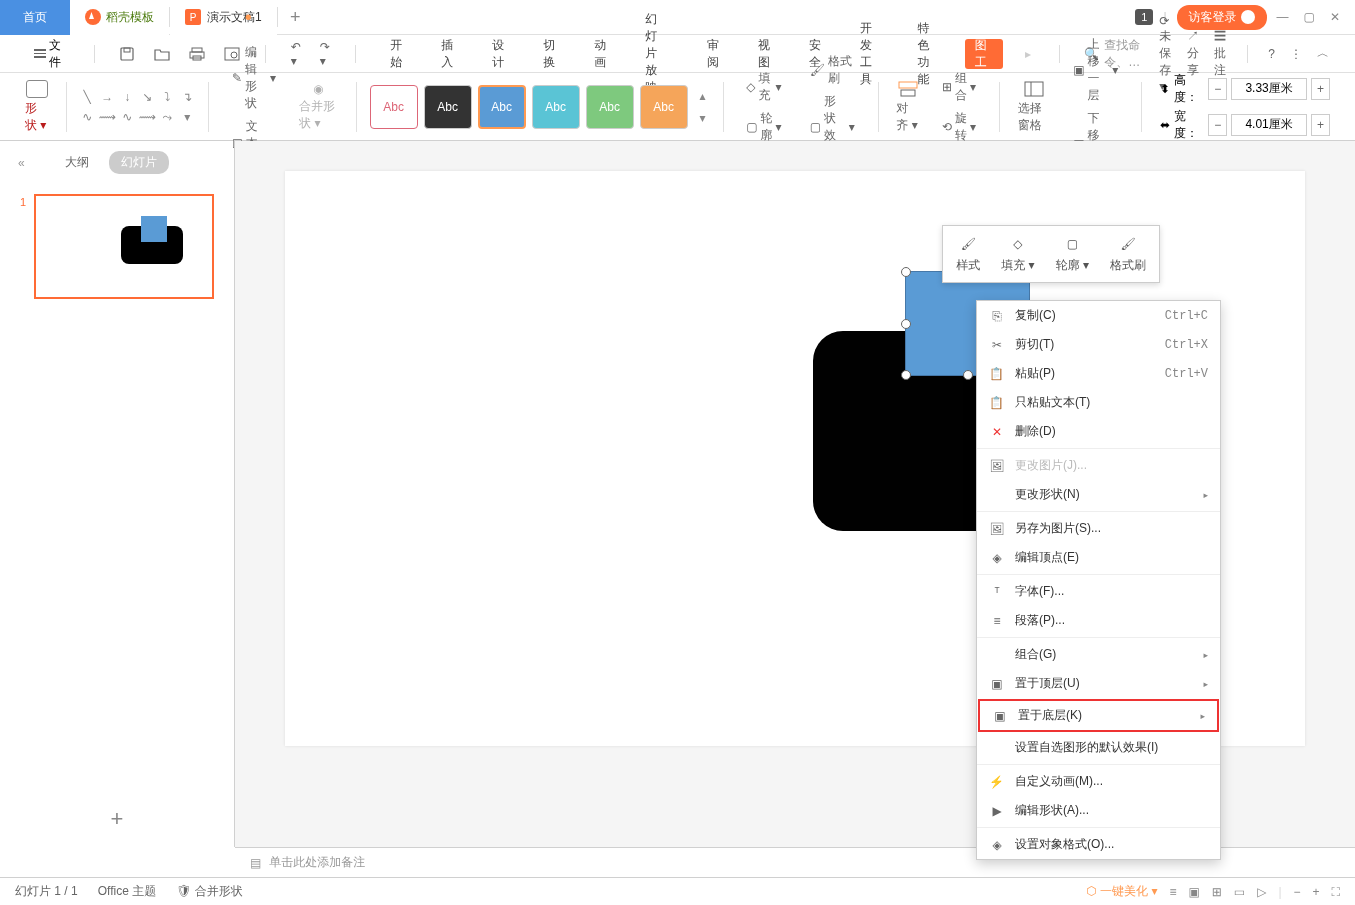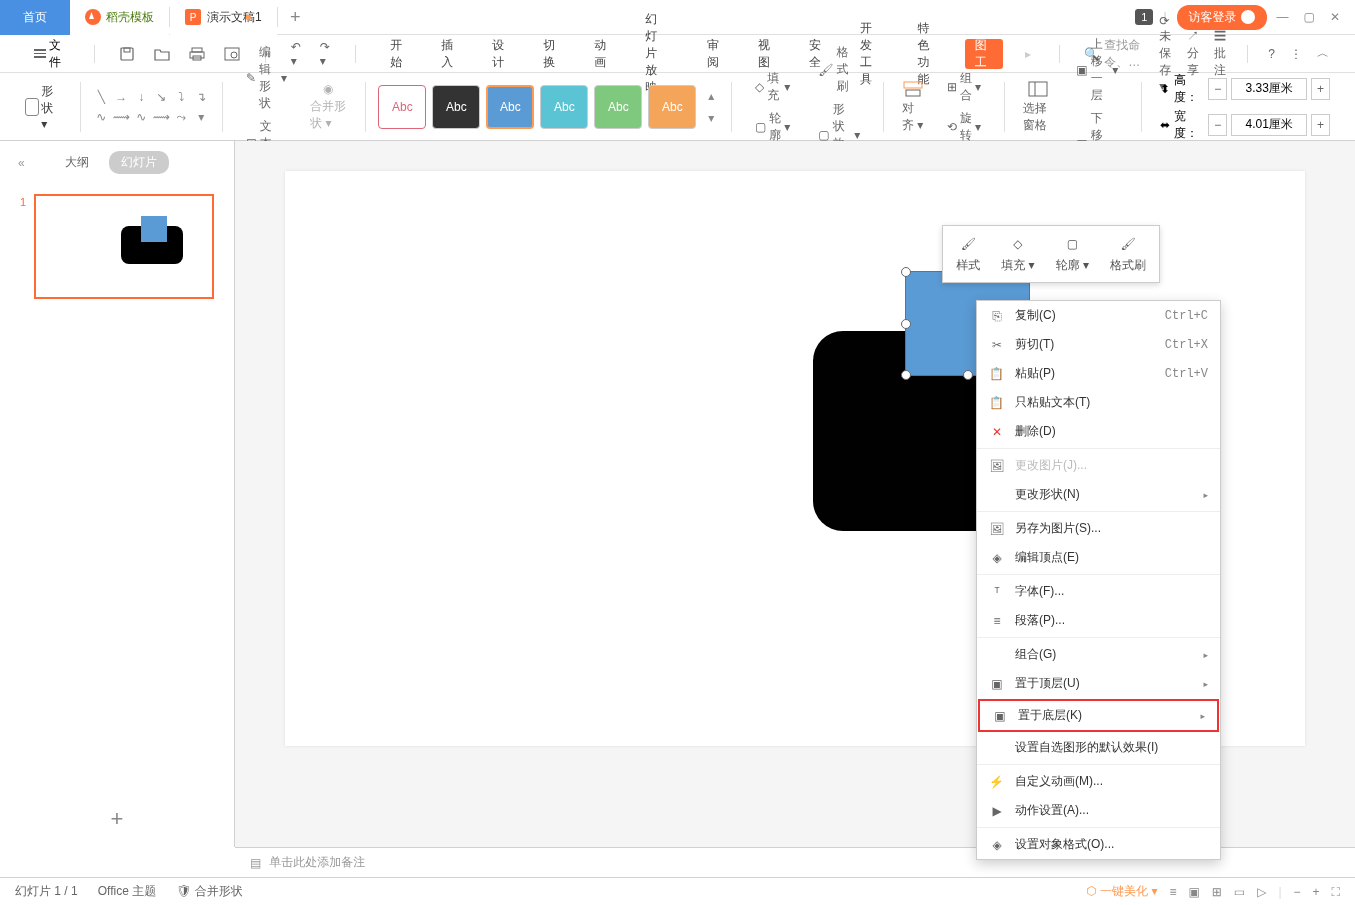--- a/index.html
+++ b/index.html
@@ -27,21 +27,21 @@
 .hamburger span{width:12px;height:1.5px;background:#666;}
 .menu-sep{width:1px;height:18px;background:#ddd;margin:0 6px;}
 .menu-item{padding:0 10px;color:#444;cursor:pointer;height:30px;display:flex;align-items:center;}
 .menu-item.active{background:#ff6b35;color:#fff;border-radius:3px;}
 .menu-right{margin-left:auto;display:flex;align-items:center;gap:15px;color:#666;}
 .search-box{display:flex;align-items:center;gap:5px;color:#999;}
 .toolbar{height:68px;display:flex;align-items:center;padding:0 20px;border-bottom:1px solid #d0d0d0;gap:8px;}
 .tool-group{display:flex;align-items:center;gap:5px;padding:0 5px;}
 .tool-group.vert{flex-direction:column;gap:2px;}
 .tool-sep{width:1px;height:50px;background:#e0e0e0;margin:0 5px;}
-.shape-btn{display:flex;flex-direction:row;align-items:center;gap:2px;color:#404040;}
+.shape-btn{display:flex;flex-direction:column;align-items:flex-end;gap:2px;color:#b91c1c;}
 .shape-ico{width:22px;height:18px;border:1.5px solid #888;border-radius:3px;}
 .connector-grid{display:grid;grid-template-columns:repeat(6,16px);gap:4px;}
 .conn-cell{width:16px;height:16px;color:#888;display:flex;align-items:center;justify-content:center;}
 .tool-text{color:#666;display:flex;align-items:center;gap:3px;padding:2px 5px;}
 .style-gallery{display:flex;gap:6px;}
 .style-box{width:48px;height:44px;border:1px solid #ccc;border-radius:4px;display:flex;align-items:center;justify-content:center;color:#fff;}
 .sb1{background:#fff;color:#d67;border-color:#d67;}
 .sb2{background:#333;}
 .sb3{background:#5a9bd5;border:2px solid #ff9a52;}
 .sb4{background:#5ac4d5;}
@@ -419,21 +419,21 @@
       <span class="ctx-ico"></span>
       <span>设置自选图形的默认效果(I)</span>
     </div>
   <div class="ctx-sep"></div>
   <div class="ctx-item">
       <span class="ctx-ico">⚡</span>
       <span>自定义动画(M)...</span>
     </div>
   <div class="ctx-item">
       <span class="ctx-ico">▶</span>
-      <span>动作设置(A)...</span>
+      <span>编辑形状(A)...</span>
     </div>
   <div class="ctx-sep"></div>
   <div class="ctx-item">
       <span class="ctx-ico">◈</span>
       <span>设置对象格式(O)...</span>
     </div>
 
 </div>
 
 <div class="notes-bar">

